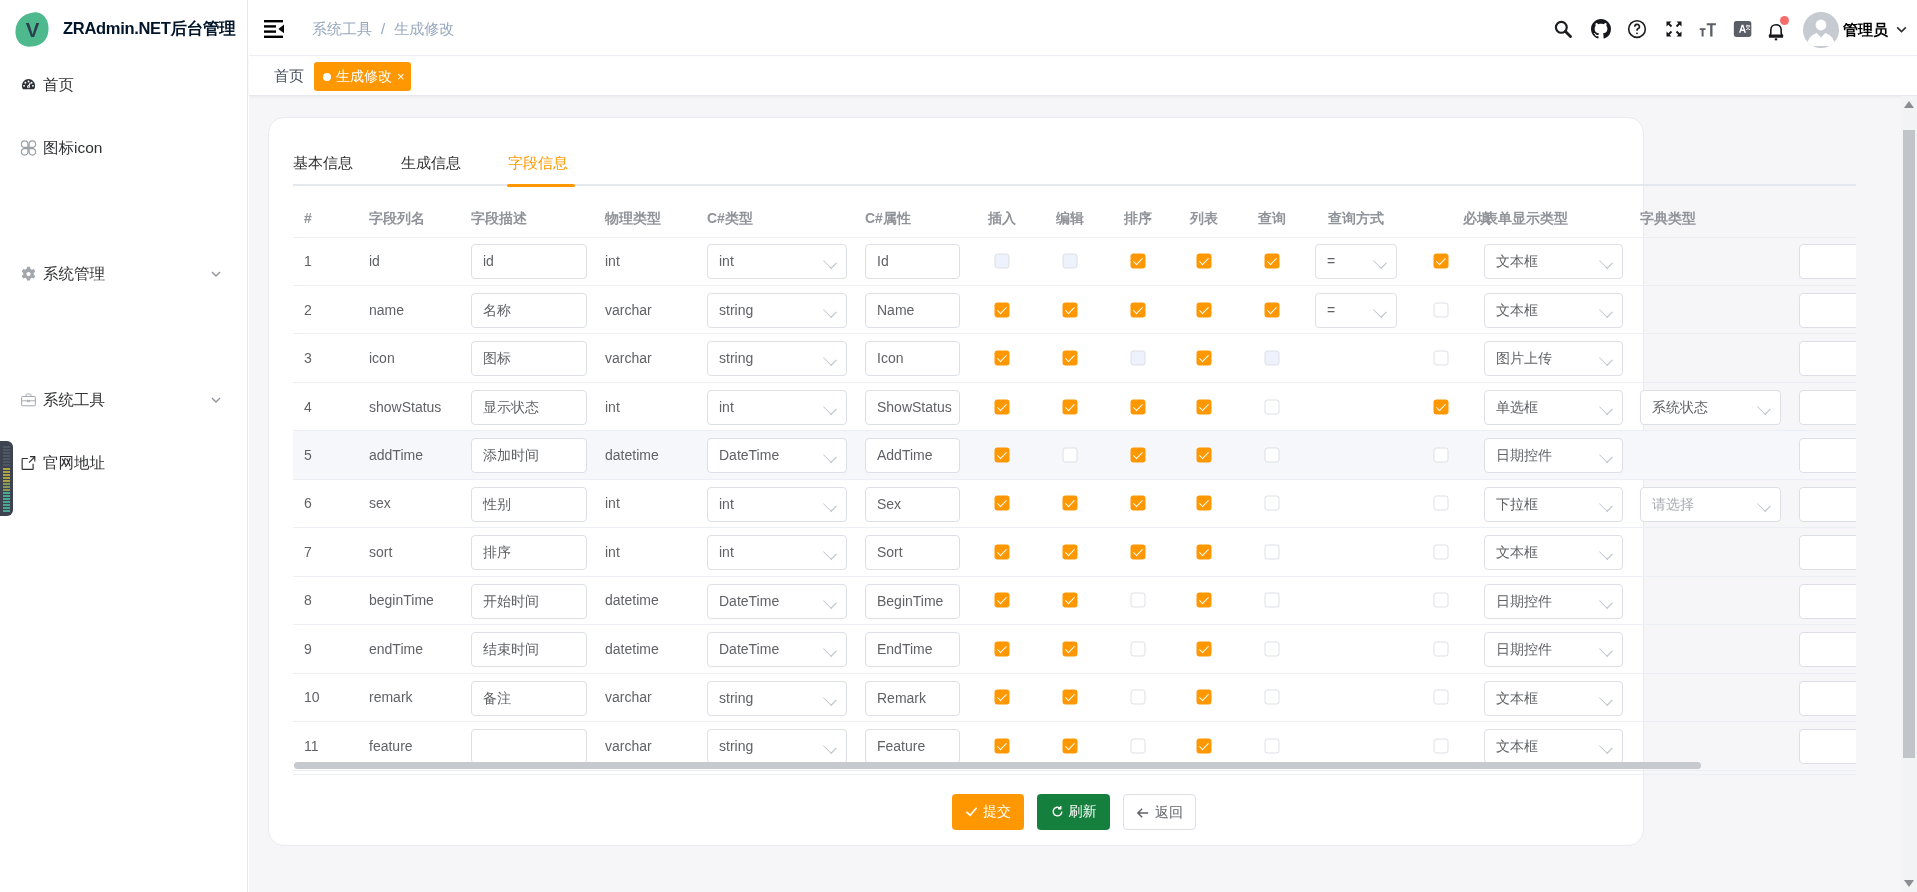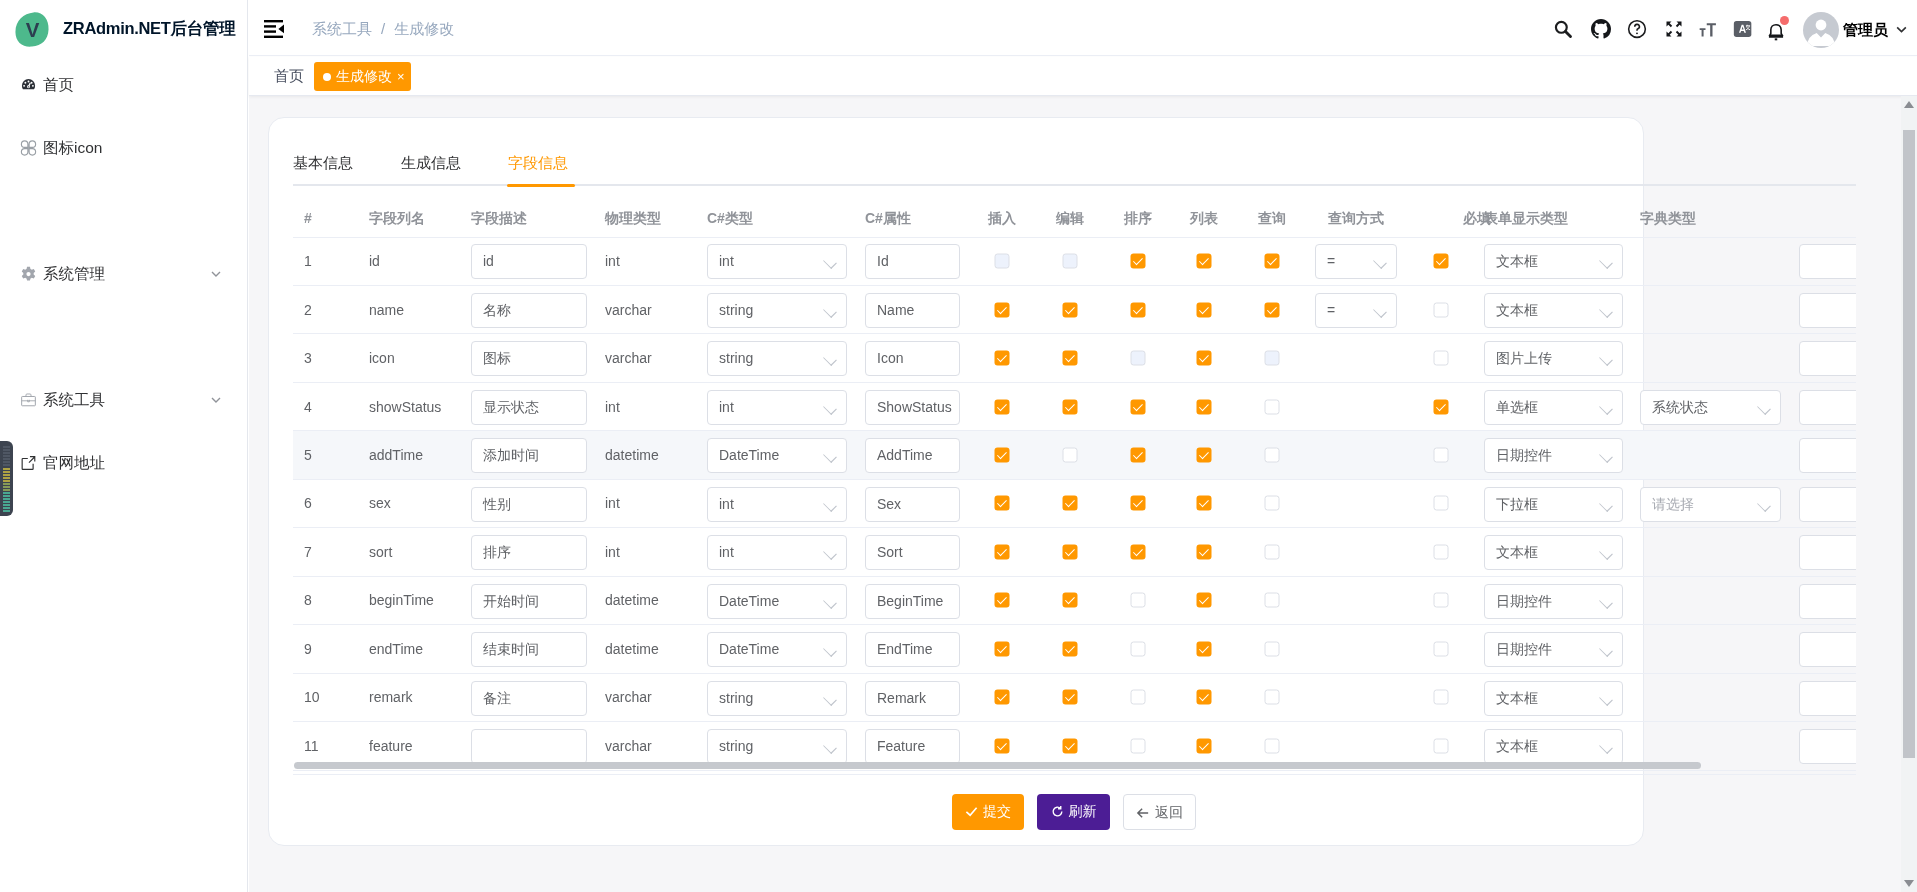--- a/index.html
+++ b/index.html
@@ -50,21 +50,21 @@
 .cb.c{background:#ff9800;}
 .cb.c:after{content:"";position:absolute;left:5px;top:2px;width:3.5px;height:8px;border-right:1.7px solid #fff;border-bottom:1.7px solid #fff;transform:rotate(45deg);}
 .cb.u{background:#fff;border:1px solid #dcdfe6;}
 .cb.d{background:#edf2fc;border:1px solid #dcdfe6;}
 .hsb{position:absolute;left:25px;top:644px;width:1407px;height:7px;border-radius:4px;background:#c6c9ce;}
 .tbot{position:absolute;left:24px;top:656px;width:1563px;height:1px;background:#ebeef5;}
 
 .btn{position:absolute;top:676px;height:36px;border-radius:4px;font-size:14px;color:#fff;text-align:center;line-height:34px;white-space:nowrap;}
 .btn svg{vertical-align:-2px;margin-right:5px;}
 .b1{left:683px;width:72px;background:#ff9800;}
-.b2{left:768px;width:73px;background:#4c1d95;}
+.b2{left:768px;width:73px;background:#15803d;}
 .b3{left:854px;width:73px;background:#fff;border:1px solid #dcdfe6;color:#606266;}
 .footer{position:absolute;left:0;top:764px;width:1652px;text-align:center;font-size:18px;color:#c4c9d2;}
 
 .vsb{position:absolute;left:1901px;top:96px;width:16px;height:796px;background:#f1f3f4;z-index:6;}
 .vsb .th1{position:absolute;left:2px;top:34px;width:12px;height:628px;background:#c1c4c9;}
 .dock{position:absolute;left:0;top:441px;width:13px;height:75px;background:#3d4450;border-radius:0 6px 6px 0;z-index:7;overflow:hidden;}
 </style>
 </head>
 <body>
 

